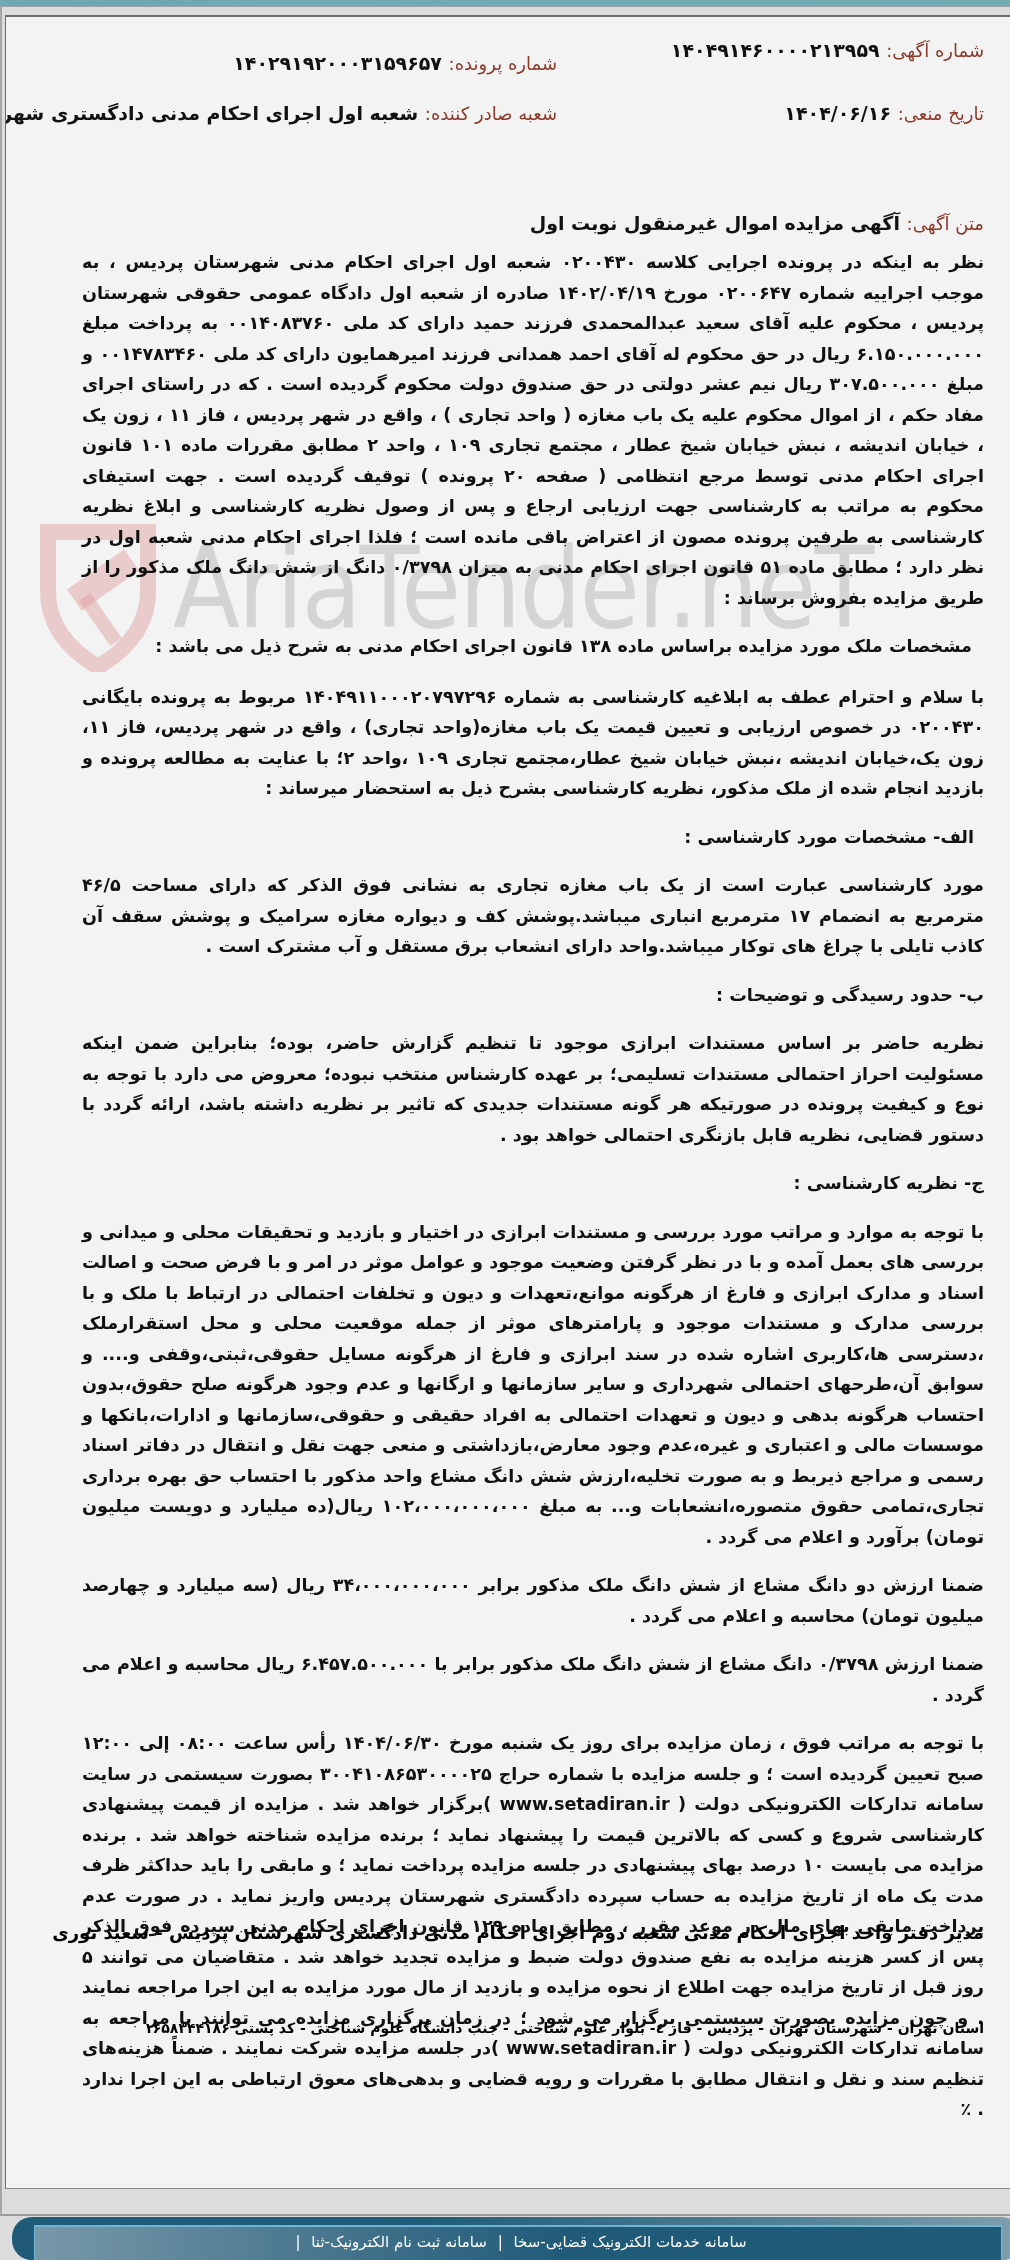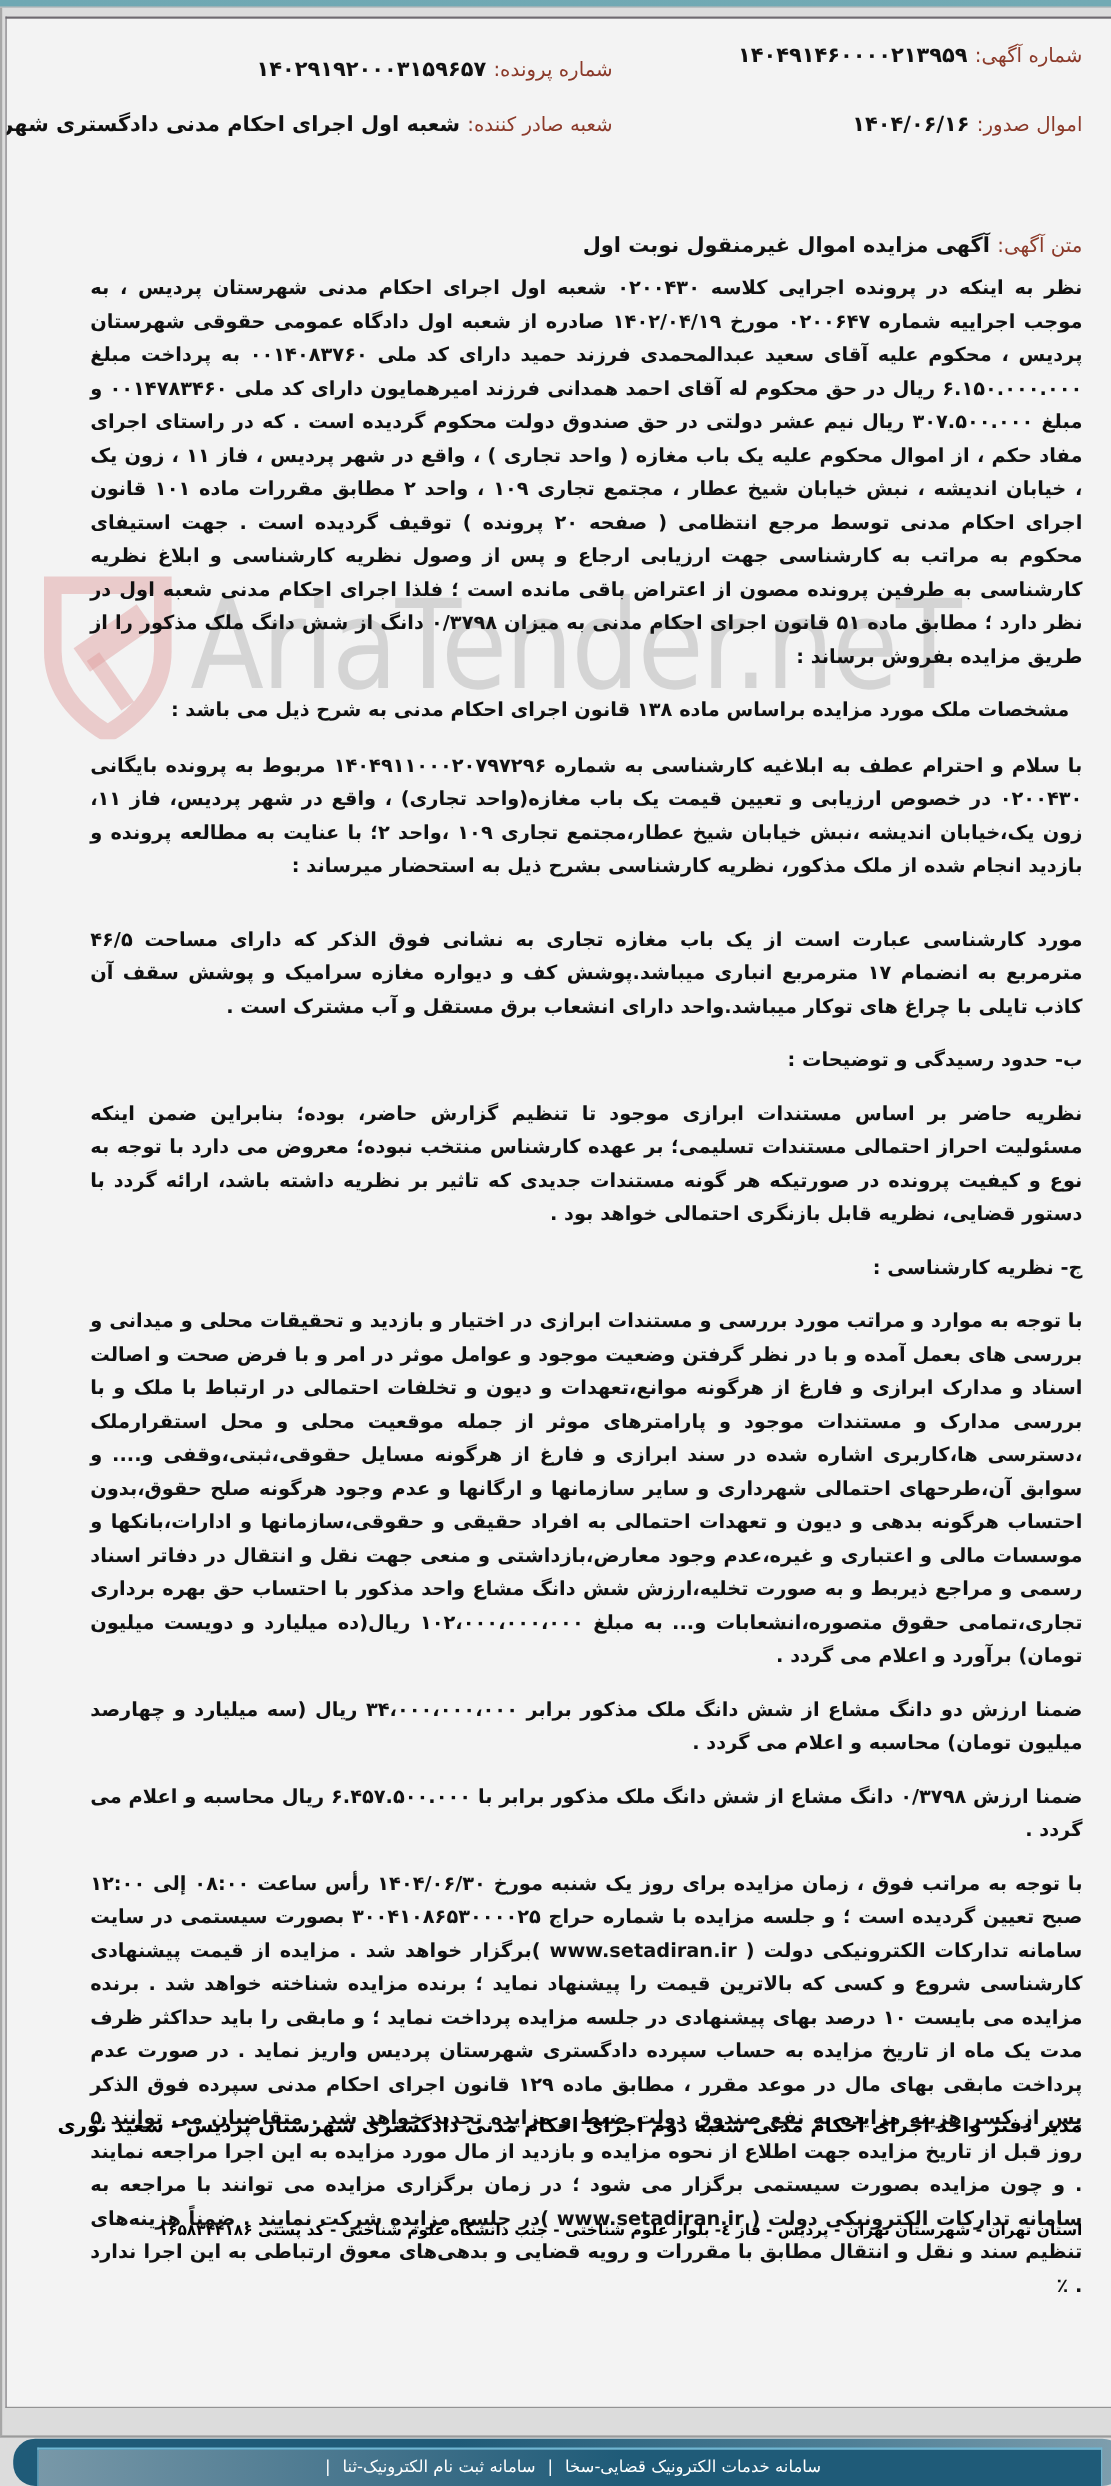--- a/index.html
+++ b/index.html
@@ -99,39 +99,40 @@
 
     <div class="meta-row" style="right:28px; top:22px;">
       <span class="meta-label">شماره آگهی:</span>
       <span class="meta-value">۱۴۰۴۹۱۴۶۰۰۰۰۲۱۳۹۵۹</span>
     </div>
     <div class="meta-row" style="right:455px; top:35px;">
       <span class="meta-label">شماره پرونده:</span>
       <span class="meta-value">۱۴۰۲۹۱۹۲۰۰۰۳۱۵۹۶۵۷</span>
     </div>
     <div class="meta-row" style="right:28px; top:85px;">
-      <span class="meta-label">اموال صدور:</span>
+      <span class="meta-label">تاریخ منعی:</span>
       <span class="meta-value">۱۴۰۴/۰۶/۱۶</span>
     </div>
     <div class="meta-row" style="right:455px; top:85px;">
       <span class="meta-label">شعبه صادر کننده:</span>
       <span class="meta-value">شعبه اول اجرای احکام مدنی دادگستری شهرستان پردیس</span>
     </div>
     <div class="meta-row" style="right:28px; top:195px;">
       <span class="meta-label">متن آگهی:</span>
       <span class="meta-value">آگهی مزایده اموال غیرمنقول نوبت اول</span>
     </div>
 
     <div class="body-block" style="top:230px;margin-left:16px;">
       <p class="para">نظر به اینکه در پرونده اجرایی کلاسه ۰۲۰۰۴۳۰ شعبه اول اجرای احکام مدنی شهرستان پردیس ، به موجب اجراییه شماره ۰۲۰۰۶۴۷ مورخ ۱۴۰۲/۰۴/۱۹ صادره از شعبه اول دادگاه عمومی حقوقی شهرستان پردیس ، محکوم علیه آقای سعید عبدالمحمدی فرزند حمید دارای کد ملی ۰۰۱۴۰۸۳۷۶۰ به پرداخت مبلغ ۶.۱۵۰.۰۰۰.۰۰۰ ریال در حق محکوم له آقای احمد همدانی فرزند امیرهمایون دارای کد ملی ۰۰۱۴۷۸۳۴۶۰ و مبلغ ۳۰۷.۵۰۰.۰۰۰ ریال نیم عشر دولتی در حق صندوق دولت محکوم گردیده است . که در راستای اجرای مفاد حکم ، از اموال محکوم علیه یک باب مغازه ( واحد تجاری ) ، واقع در شهر پردیس ، فاز ۱۱ ، زون یک ، خیابان اندیشه ، نبش خیابان شیخ عطار ، مجتمع تجاری ۱۰۹ ، واحد ۲ مطابق مقررات ماده ۱۰۱ قانون اجرای احکام مدنی توسط مرجع انتظامی ( صفحه ۲۰ پرونده ) توقیف گردیده است . جهت استیفای محکوم به مراتب به کارشناسی جهت ارزیابی ارجاع و پس از وصول نظریه کارشناسی و ابلاغ نظریه کارشناسی به طرفین پرونده مصون از اعتراض باقی مانده است ؛ فلذا اجرای احکام مدنی شعبه اول در نظر دارد ؛ مطابق ماده ۵۱ قانون اجرای احکام مدنی به میزان ۰/۳۷۹۸ دانگ از شش دانگ ملک مذکور را از طریق مزایده بفروش برساند :</p>
       <div class="gap-sm"></div>
       <p class="para indent">مشخصات ملک مورد مزایده براساس ماده ۱۳۸ قانون اجرای احکام مدنی به شرح ذیل می باشد :</p>
       <div class="gap-md"></div>
       <p class="para">با سلام و احترام عطف به ابلاغیه کارشناسی به شماره ۱۴۰۴۹۱۱۰۰۰۲۰۷۹۷۲۹۶ مربوط به پرونده بایگانی ۰۲۰۰۴۳۰ در خصوص ارزیابی و تعیین قیمت یک باب مغازه(واحد تجاری) ، واقع در شهر پردیس، فاز ۱۱، زون یک،خیابان اندیشه ،نبش خیابان شیخ عطار،مجتمع تجاری ۱۰۹ ،واحد ۲؛ با عنایت به مطالعه پرونده و بازدید انجام شده از ملک مذکور، نظریه کارشناسی بشرح ذیل به استحضار میرساند :</p>
       <div class="gap-sm"></div>
+      <p class="para section-head">الف- مشخصات مورد کارشناسی :</p>
       <div class="gap-sm"></div>
       <p class="para">مورد کارشناسی عبارت است از یک باب مغازه تجاری به نشانی فوق الذکر که دارای مساحت ۴۶/۵ مترمربع به انضمام ۱۷ مترمربع انباری میباشد.پوشش کف و دیواره مغازه سرامیک و پوشش سقف آن کاذب تایلی با چراغ های توکار میباشد.واحد دارای انشعاب برق مستقل و آب مشترک است .</p>
       <div class="gap-sm"></div>
       <p class="para">ب- حدود رسیدگی و توضیحات :</p>
       <div class="gap-sm"></div>
       <p class="para">نظریه حاضر بر اساس مستندات ابرازی موجود تا تنظیم گزارش حاضر، بوده؛ بنابراین ضمن اینکه مسئولیت احراز احتمالی مستندات تسلیمی؛ بر عهده کارشناس منتخب نبوده؛ معروض می دارد با توجه به نوع و کیفیت پرونده در صورتیکه هر گونه مستندات جدیدی که تاثیر بر نظریه داشته باشد، ارائه گردد با دستور قضایی، نظریه قابل بازنگری احتمالی خواهد بود .</p>
       <div class="gap-sm"></div>
       <p class="para">ج- نظریه کارشناسی :</p>
       <div class="gap-sm"></div>
       <p class="para">با توجه به موارد و مراتب مورد بررسی و مستندات ابرازی در اختیار و بازدید و تحقیقات محلی و میدانی و بررسی های بعمل آمده و با در نظر گرفتن وضعیت موجود و عوامل موثر در امر و با فرض صحت و اصالت اسناد و مدارک ابرازی و فارغ از هرگونه موانع،تعهدات و دیون و تخلفات احتمالی در ارتباط  با ملک و با بررسی مدارک و مستندات موجود و پارامترهای موثر از جمله موقعیت محلی و محل استقرارملک ،دسترسی ها،کاربری اشاره شده در سند ابرازی و فارغ از هرگونه مسایل حقوقی،ثبتی،وقفی و.... و سوابق آن،طرحهای احتمالی شهرداری و سایر سازمانها و ارگانها و عدم وجود هرگونه صلح حقوق،بدون احتساب هرگونه بدهی و دیون و تعهدات احتمالی به افراد حقیقی و حقوقی،سازمانها و ادارات،بانکها و موسسات مالی و اعتباری و غیره،عدم وجود معارض،بازداشتی و منعی جهت نقل و انتقال در دفاتر اسناد رسمی و مراجع ذیربط و به صورت تخلیه،ارزش شش دانگ مشاع واحد مذکور با احتساب حق بهره برداری تجاری،تمامی حقوق متصوره،انشعابات و... به مبلغ ۱۰۲،۰۰۰،۰۰۰،۰۰۰ ریال(ده میلیارد و دویست میلیون تومان) برآورد و اعلام می گردد .</p>

